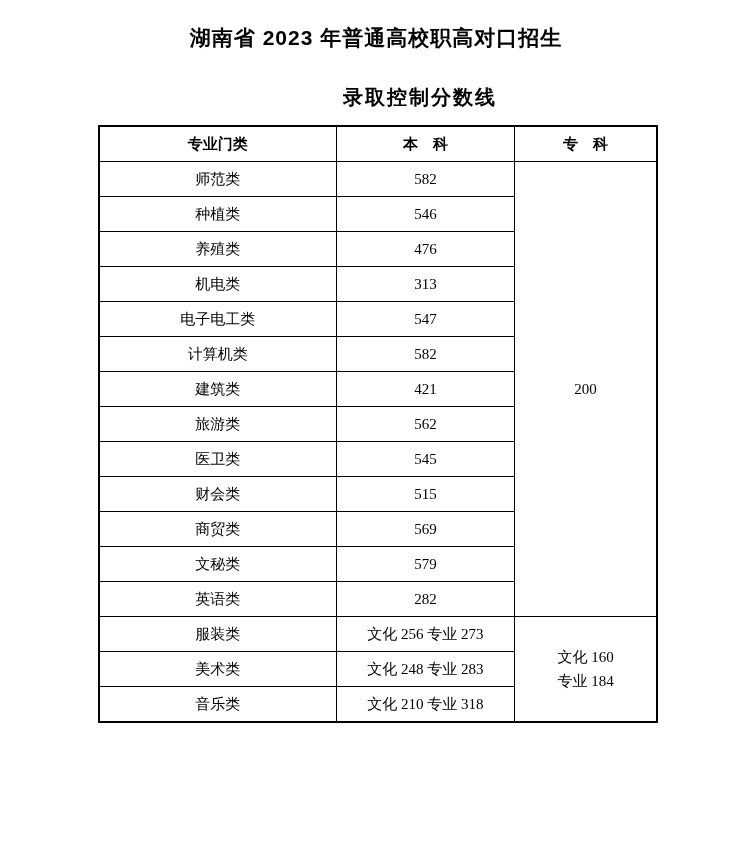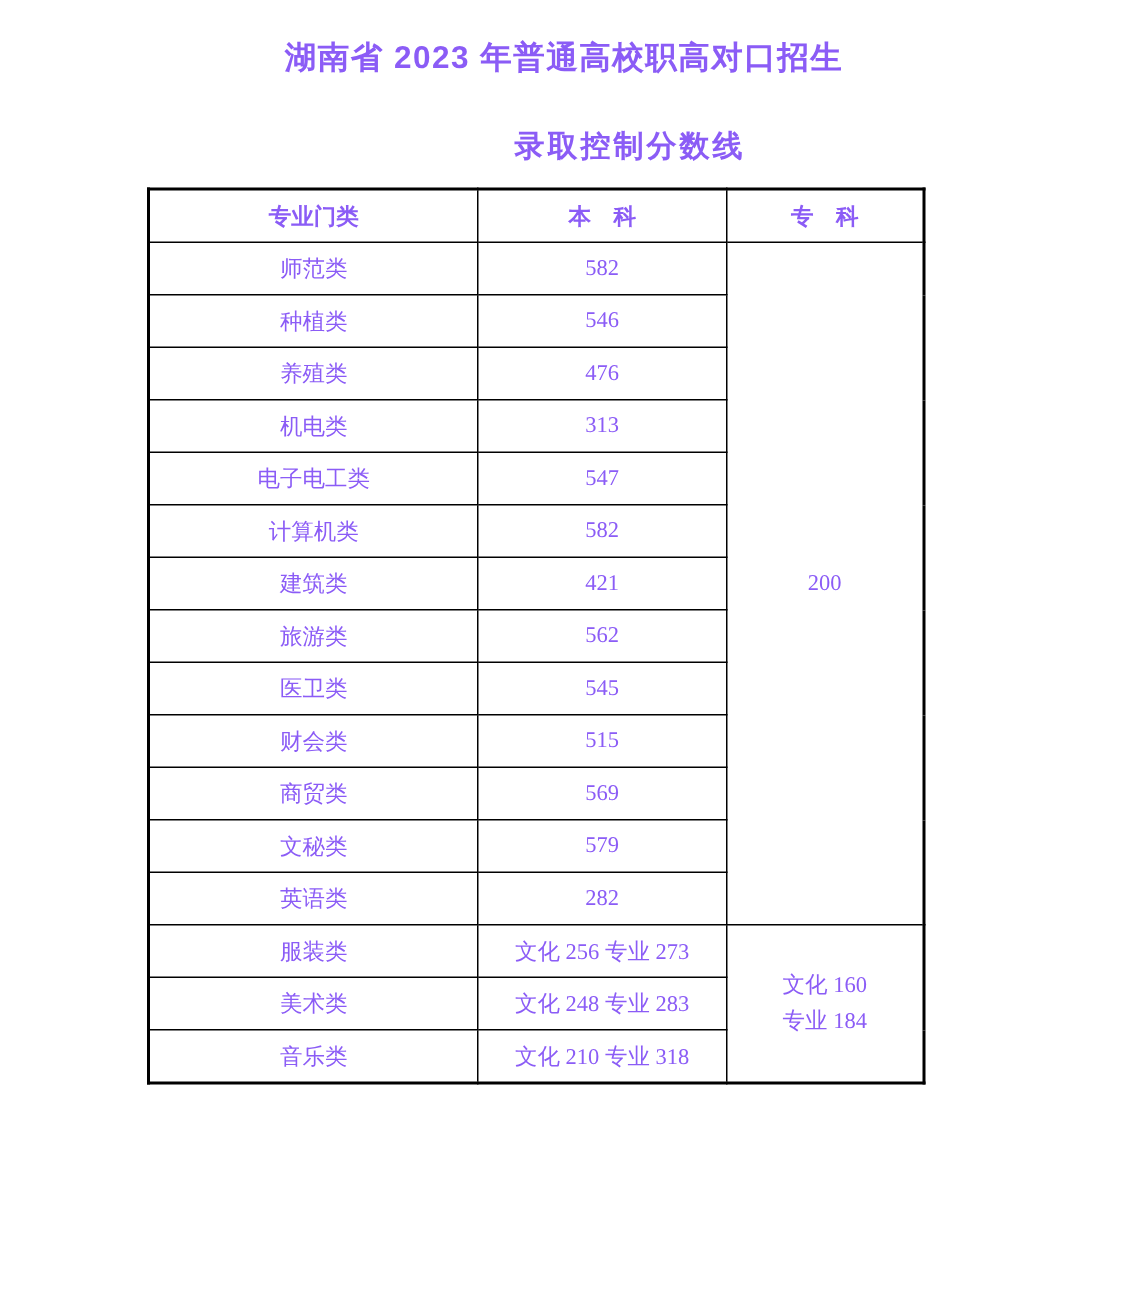--- a/index.html
+++ b/index.html
@@ -5,21 +5,21 @@
   html, body {
     margin: 0;
     padding: 0;
     background: #ffffff;
   }
   .page {
     position: relative;
     width: 752px;
     height: 863px;
     background: #ffffff;
-    color: #8b5cf6;
+    color: #000000;
     font-family: "Liberation Serif", serif;
     overflow: hidden;
   }
   .doc-title {
     position: absolute;
     top: 24px;
     left: 0;
     width: 752px;
     text-align: center;
     font-family: "Liberation Sans", sans-serif;
@@ -36,21 +36,21 @@
     font-family: "Liberation Sans", sans-serif;
     font-weight: bold;
     font-size: 20px;
     letter-spacing: 2px;
     padding-left: 44px;
   }
   table.score-table {
     position: absolute;
     left: 98px;
     top: 125px;
-    width: 519px;
+    width: 560px;
     border-collapse: collapse;
     table-layout: fixed;
     border: 2px solid #000;
   }
   .score-table th,
   .score-table td {
     border: 1px solid #000;
     height: 34px;
     text-align: center;
     vertical-align: middle;

